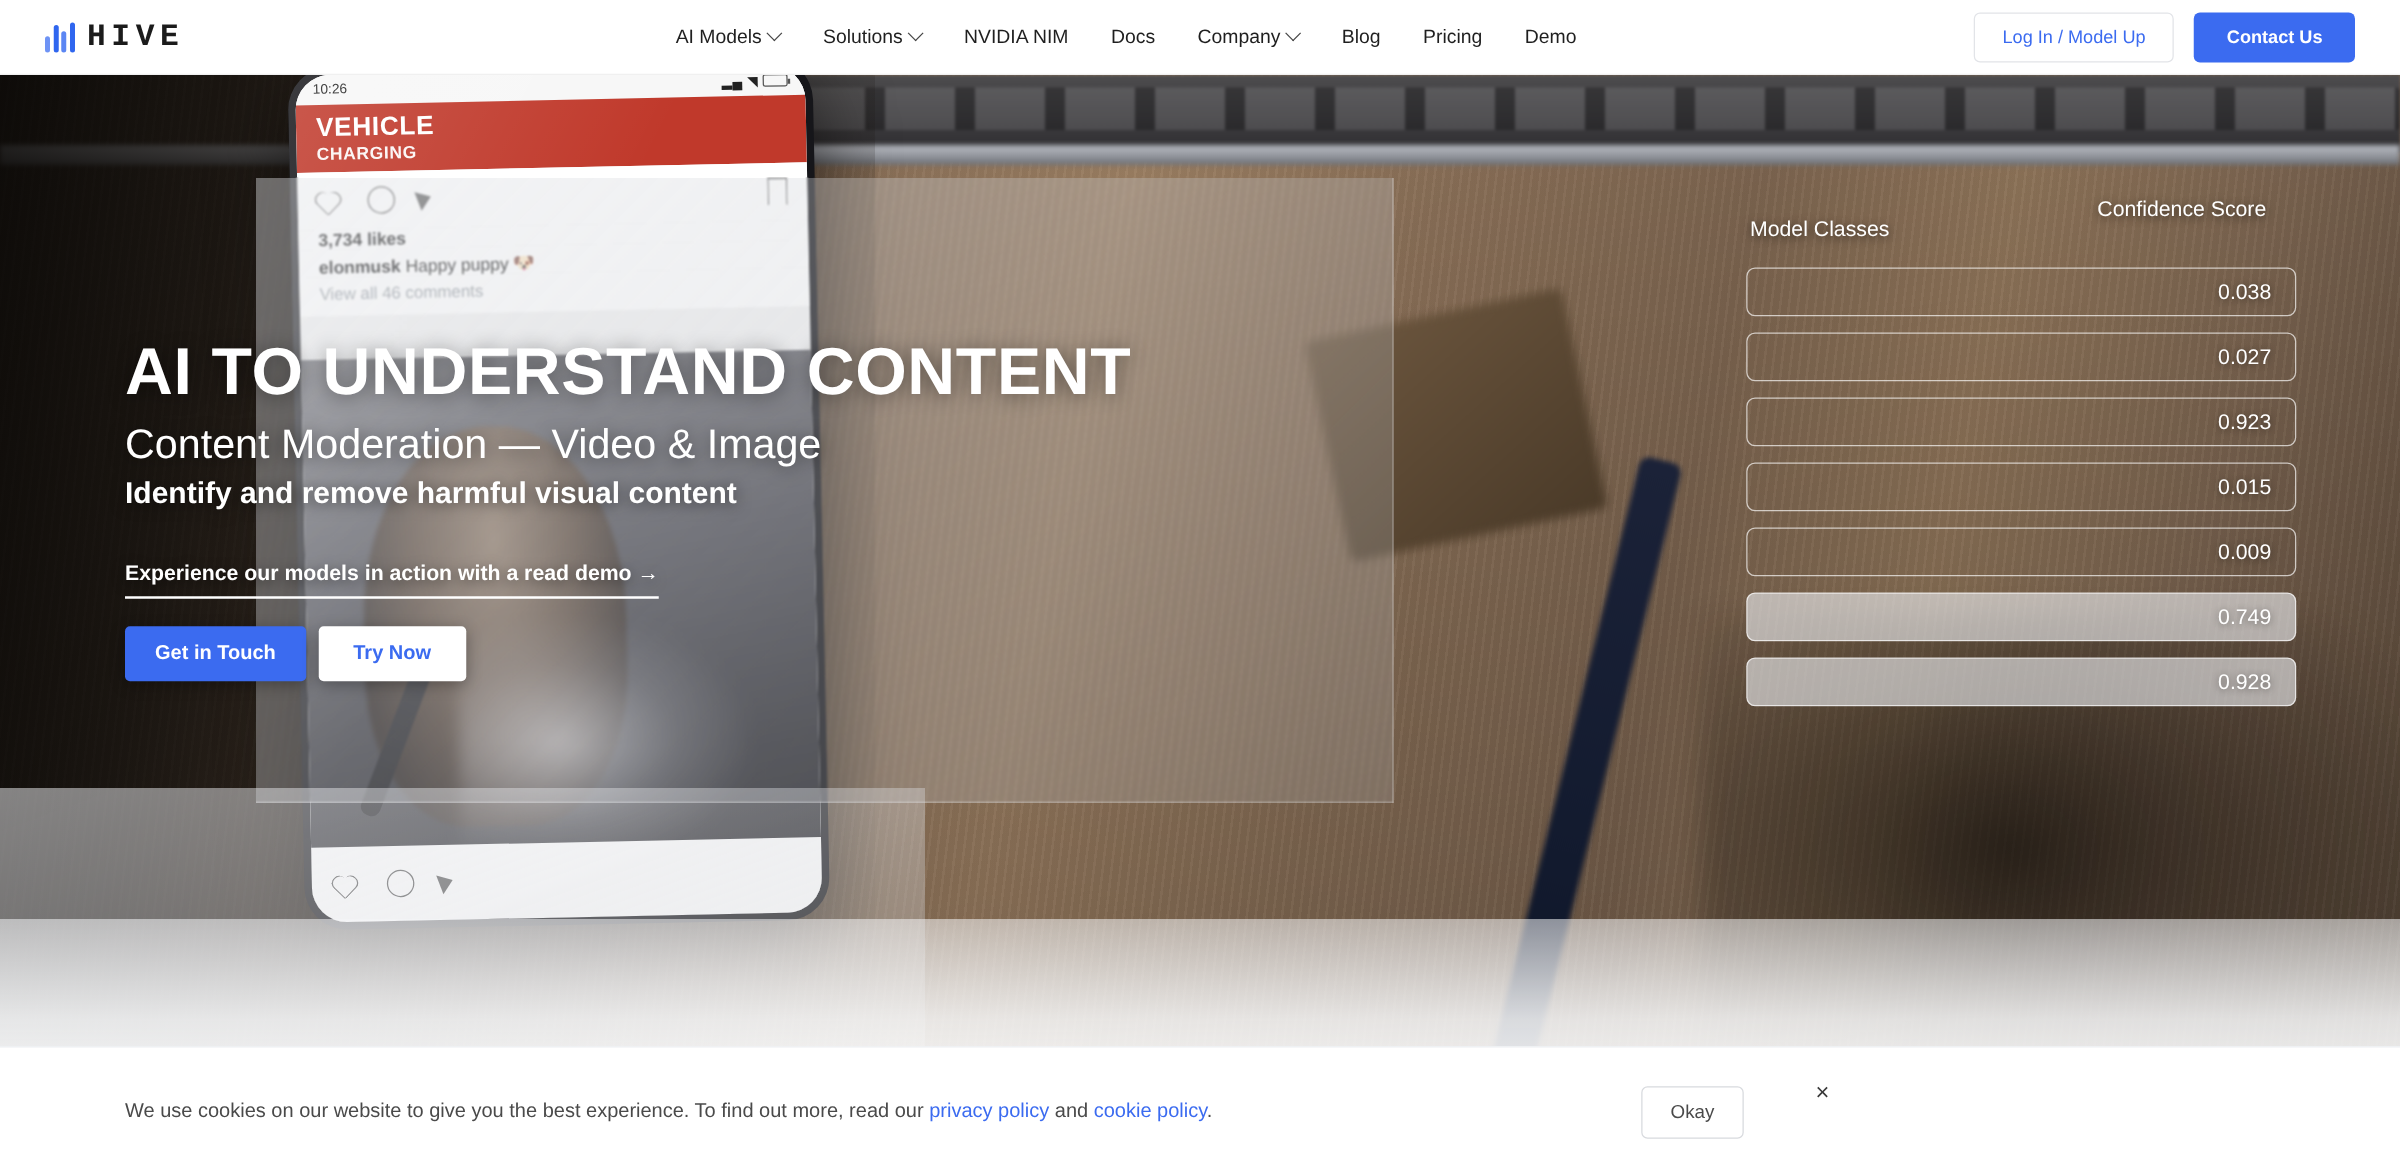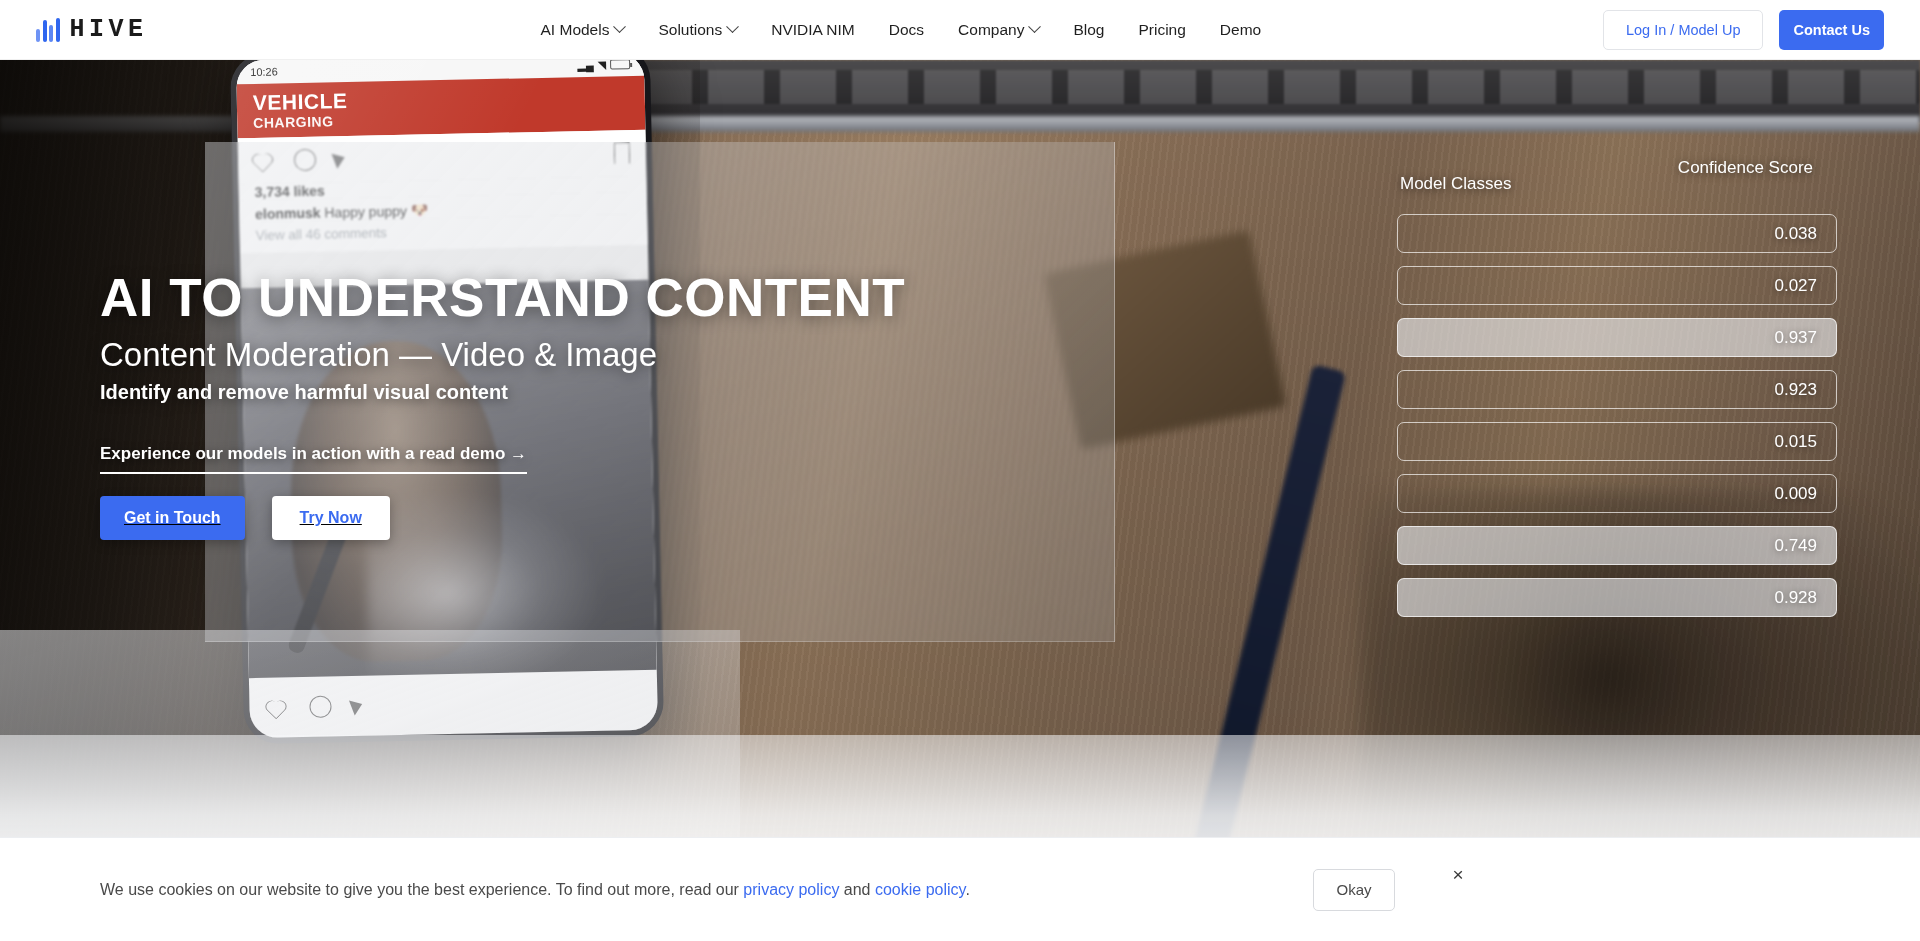--- a/index.html
+++ b/index.html
@@ -53,21 +53,21 @@
   }
   .btn-login {
     height: 40px; padding: 0 22px;
     display: flex; align-items: center; justify-content: center;
     border: 1px solid #e2e4e8; border-radius: 5px;
     background: #fff; color: #3b6bf0;
     font-size: 14.5px; font-weight: 400; cursor: pointer;
     white-space: nowrap;
   }
   .btn-contact {
-    height: 40px; padding: 0 14px;
+    height: 40px; padding: 0 26px;
     display: flex; align-items: center; justify-content: center;
     border-radius: 5px; border: none;
     background: #3b6bf0; color: #fff;
     font-size: 14.5px; font-weight: 600; cursor: pointer;
     white-space: nowrap;
   }
 
   
   .hero {
     position: absolute; top: 60px; left: 0;
@@ -256,32 +256,32 @@
     white-space: nowrap;
   }
   .hero-sub {
     margin-top: 10px;
     font-size: 33px; font-weight: 400; color: #ffffff;
     text-shadow: 0 2px 14px rgba(0,0,0,.5);
     white-space: nowrap;
   }
   .hero-desc {
     margin-top: 7px;
-    font-size: 20px; font-weight: 600; color: #ffffff;
+    font-size: 24px; font-weight: 600; color: #ffffff;
     text-shadow: 0 2px 12px rgba(0,0,0,.55);
     white-space: nowrap;
   }
   .hero-link {
     display: inline-block; margin-top: 40px;
     font-size: 17px; font-weight: 600; color: #ffffff;
     border-bottom: 2px solid #ffffff; padding-bottom: 8px;
     text-shadow: 0 2px 10px rgba(0,0,0,.5);
     cursor: pointer; white-space: nowrap;
   }
-  .hero-btns { display: flex; gap: 27px; margin-top: 22px; text-decoration: underline; }
+  .hero-btns { display: flex; gap: 10px; margin-top: 22px; }
   .btn-touch {
     height: 44px; padding: 0 24px; border: none; border-radius: 4px;
     background: #3b6bf0; color: #fff; font-size: 16px; font-weight: 600;
     cursor: pointer; display: flex; align-items: center; justify-content: center;
     box-shadow: 0 3px 12px rgba(0,0,0,.3);
     font-family: "Liberation Sans", sans-serif;
   }
   .btn-try {
     height: 44px; padding: 0 28px; border: none; border-radius: 4px;
     background: #ffffff; color: #3b6bf0; font-size: 16px; font-weight: 600;
@@ -468,23 +468,20 @@
       <span class="rh-classes">Model Classes</span>
       <span class="rh-score">Confidence Score</span>
     </div>
     <div class="rows">
       <div class="row">
         <span class="row-score">0.038</span>
       </div>
       <div class="row">
         <span class="row-score">0.027</span>
       </div>
-      <div class="row hot">
-        <span class="row-score">0.937</span>
-      </div>
       <div class="row">
         <span class="row-score">0.923</span>
       </div>
       <div class="row">
         <span class="row-score">0.015</span>
       </div>
       <div class="row">
         <span class="row-score">0.009</span>
       </div>
       <div class="row hot">

